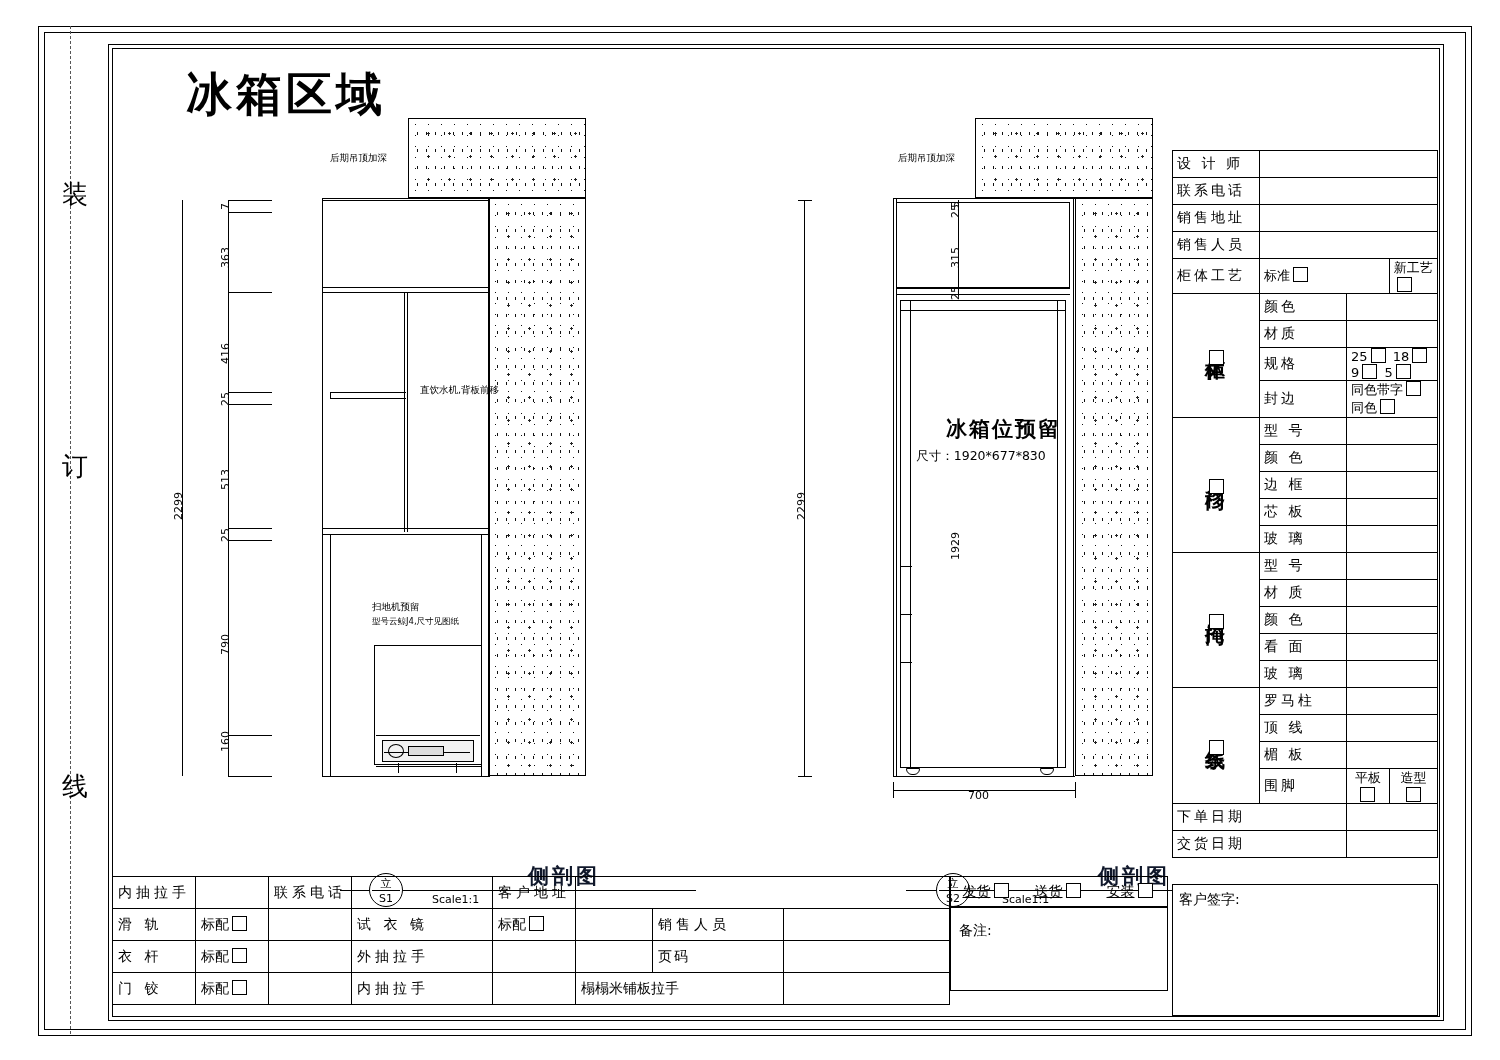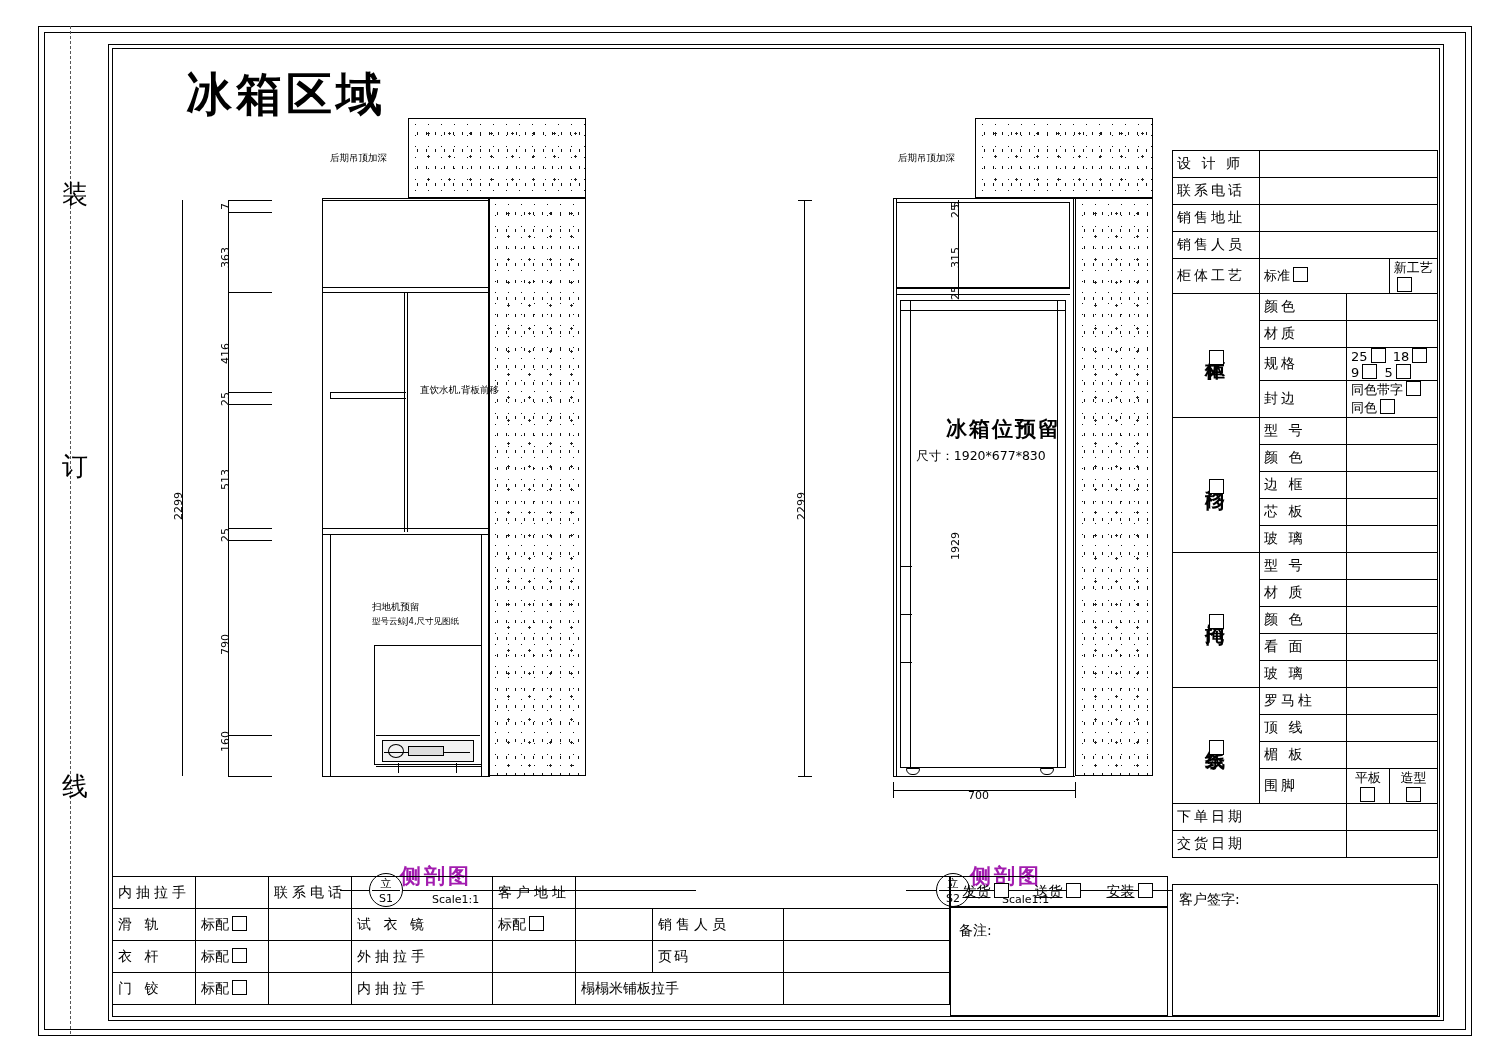--- a/index.html
+++ b/index.html
@@ -72,22 +72,22 @@
     background-image:
       radial-gradient(#111 0.8px, transparent 1px),
       radial-gradient(#111 0.7px, transparent 1px),
       radial-gradient(#222 1.1px, transparent 1.3px);
     background-size: 13px 11px, 9px 17px, 21px 23px;
     background-position: 0 0, 4px 6px, 9px 3px;
   }
 
   
   .sec-caption {
-    position:absolute; text-align:left; font-size:21px; font-weight:bold;
-    letter-spacing:3px; color:#a21caf;
+    position:absolute; text-align:right; font-size:21px; font-weight:bold;
+    letter-spacing:3px; color:#0f172a;
   }
   .sec-scale { position:absolute; font-size:11px; color:#000; }
   .bubble {
     position:absolute; width:34px; height:34px; border:1px solid #000;
     border-radius:50%; box-sizing:border-box; background:#fff;
   }
   .bubble .top {
     position:absolute; left:0; right:0; top:2px; text-align:center;
     font-size:11px;
   }
@@ -130,21 +130,21 @@
   .btable {
     position:absolute; left:112px; top:876px; width:838px;
     border-collapse:collapse; font-size:14px;
   }
   .btable td {
     border:1px solid #000; height:31px; padding:0 5px; color:#000;
   }
   .bl { width:70px; letter-spacing:4px; white-space:nowrap; }
   .bstd { width:62px; white-space:nowrap; }
   .remark {
-    position:absolute; left:950px; top:907px; width:218px; height:109px;
+    position:absolute; left:950px; top:907px; width:218px; height:84px;
     border:1px solid #000; box-sizing:border-box; font-size:14px; padding:14px 8px;
   }
   .deliv {
     position:absolute; left:950px; top:876px; width:218px; height:31px;
     border:1px solid #000; box-sizing:border-box; font-size:14px;
     display:flex; align-items:center; justify-content:space-around;text-decoration:underline;
   }
   .deliv span { white-space:nowrap; }
 
   

